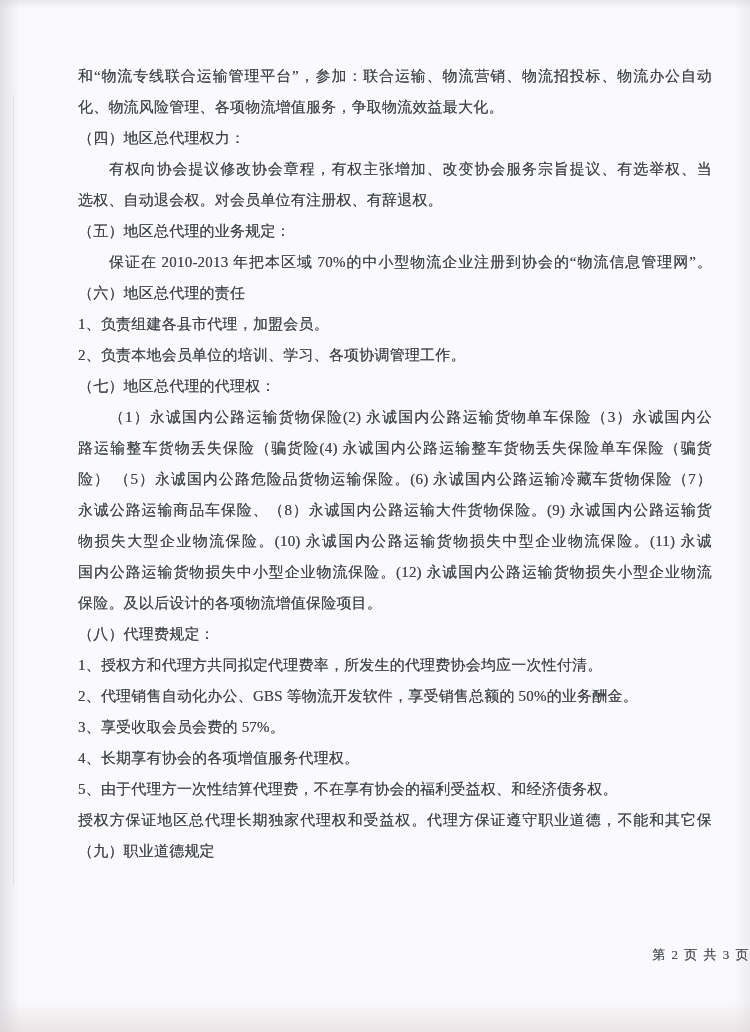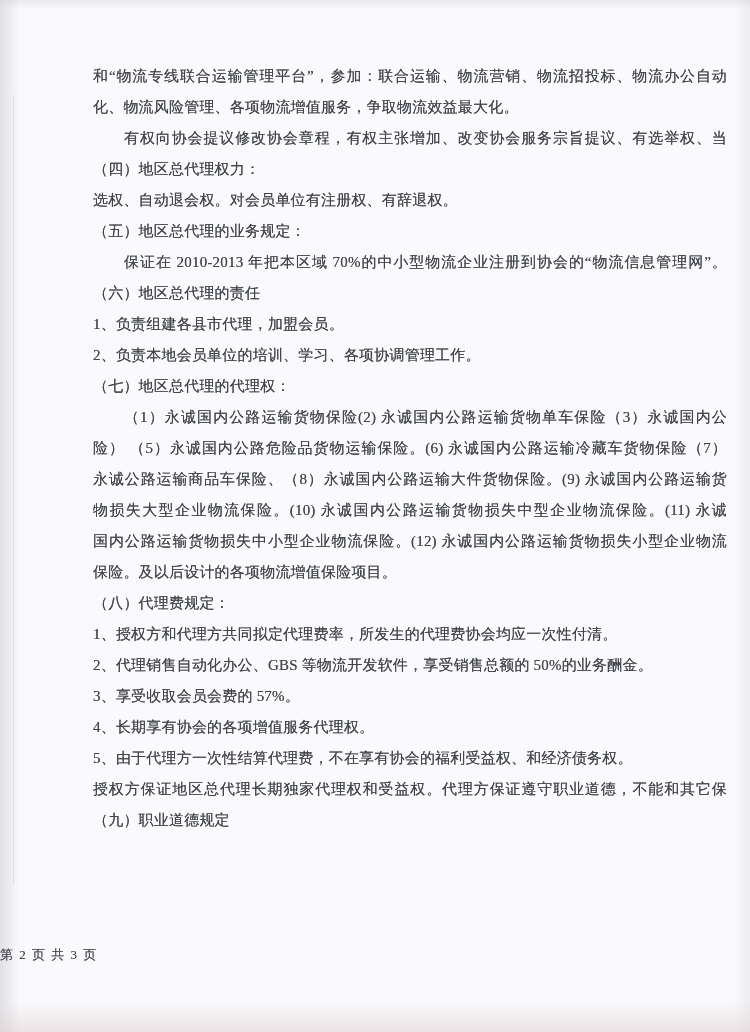--- a/index.html
+++ b/index.html
@@ -33,21 +33,21 @@
   .smudge-bottom {
     position: absolute;
     left: 0;
     bottom: 0;
     width: 750px;
     height: 26px;
     background: linear-gradient(0deg, rgba(223,210,210,0.28), rgba(250,249,251,0));
   }
   .content {
     position: absolute;
-    left: 93px;
+    left: 78px;
     top: 61px;
     width: 634px;
   }
   .line {
     height: 31px;
     line-height: 31px;
     font-size: 15px;
     color: #41444b;
     letter-spacing: 0.2px;
     text-shadow: 0 0 0.6px rgba(62,65,74,0.75);
@@ -61,48 +61,49 @@
     overflow: hidden;
   }
   .line.indent {
     text-indent: 31px;
   }
   .footer {
     position: absolute;
     left: 0;
     top: 946px;
     width: 100%;
-    text-align: left;
+    text-align: right;
     font-size: 13px;
     color: #4a4d55;
     letter-spacing: 1.5px;
     text-shadow: 0 0 0.6px rgba(70,73,82,0.7);
   }
 </style>
 </head>
 <body>
 
 <div class="page">
 
   <div class="scan-line-artifact"></div>
   <div class="smudge-bottom"></div>
 
   <main class="content">
     <div class="line jfull">和“物流专线联合运输管理平台”，参加：联合运输、物流营销、物流招投标、物流办公自动</div>
     <div class="line">化、物流风险管理、各项物流增值服务，争取物流效益最大化。</div>
+    <div class="line">（四）地区总代理权力：</div>
     <div class="line jfull indent">有权向协会提议修改协会章程，有权主张增加、改变协会服务宗旨提议、有选举权、当</div>
-    <div class="line">（四）地区总代理权力：</div>
     <div class="line">选权、自动退会权。对会员单位有注册权、有辞退权。</div>
     <div class="line">（五）地区总代理的业务规定：</div>
     <div class="line jfull indent">保证在 2010-2013 年把本区域 70%的中小型物流企业注册到协会的“物流信息管理网”。</div>
     <div class="line">（六）地区总代理的责任</div>
     <div class="line">1、负责组建各县市代理，加盟会员。</div>
     <div class="line">2、负责本地会员单位的培训、学习、各项协调管理工作。</div>
     <div class="line">（七）地区总代理的代理权：</div>
     <div class="line jfull indent">（1）永诚国内公路运输货物保险(2) 永诚国内公路运输货物单车保险（3）永诚国内公</div>
+    <div class="line jfull">路运输整车货物丢失保险（骗货险(4) 永诚国内公路运输整车货物丢失保险单车保险（骗货</div>
     <div class="line jfull">险） （5）永诚国内公路危险品货物运输保险。(6) 永诚国内公路运输冷藏车货物保险（7）</div>
     <div class="line jfull">永诚公路运输商品车保险、（8）永诚国内公路运输大件货物保险。(9) 永诚国内公路运输货</div>
     <div class="line jfull">物损失大型企业物流保险。(10) 永诚国内公路运输货物损失中型企业物流保险。(11) 永诚</div>
     <div class="line jfull">国内公路运输货物损失中小型企业物流保险。(12) 永诚国内公路运输货物损失小型企业物流</div>
     <div class="line">保险。及以后设计的各项物流增值保险项目。</div>
     <div class="line">（八）代理费规定：</div>
     <div class="line">1、授权方和代理方共同拟定代理费率，所发生的代理费协会均应一次性付清。</div>
     <div class="line">2、代理销售自动化办公、GBS 等物流开发软件，享受销售总额的 50%的业务酬金。</div>
     <div class="line">3、享受收取会员会费的 57%。</div>
     <div class="line">4、长期享有协会的各项增值服务代理权。</div>

